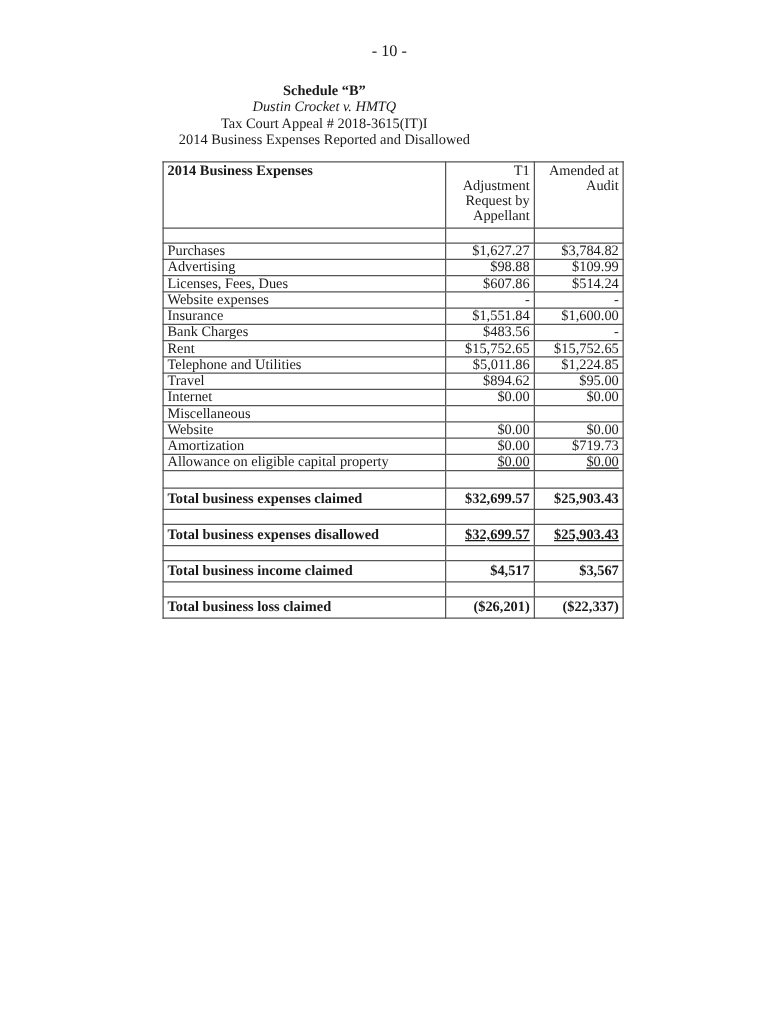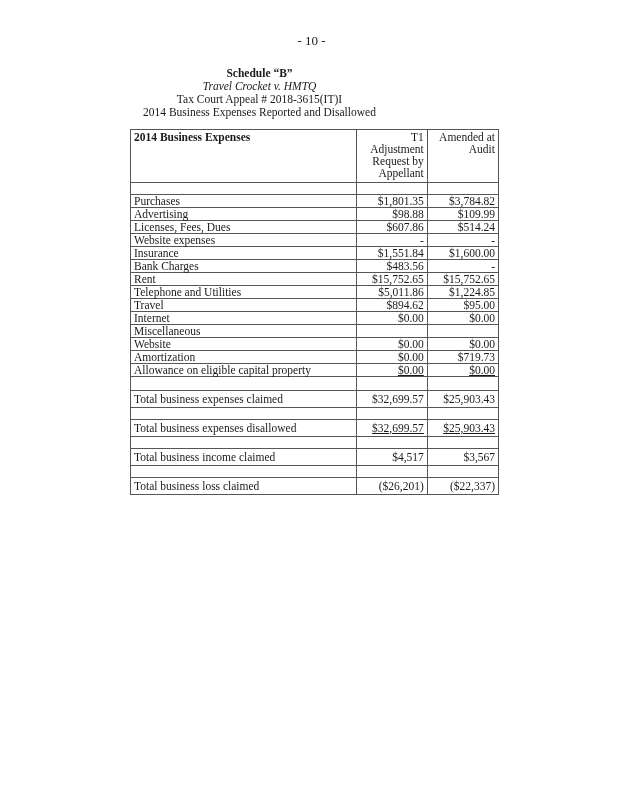--- a/index.html
+++ b/index.html
@@ -12,51 +12,51 @@
   table.sched { position:absolute; top:129px; left:130px; width:369px; border-collapse:collapse;
                 font-size:11.5px; line-height:12px; }
   table.sched td { border:1px solid #555; padding:0 3px; height:12px; vertical-align:top; }
   table.sched td.c1 { width:218px; text-align:left; }
   table.sched td.c2 { width:64px; text-align:right; }
   table.sched td.c3 { width:64px; text-align:right; }
   tr.hdr td { height:51px; padding-top:1px;margin-left:21px; }
   tr.hdr td.c1 { font-weight:bold; }
   tr.gap td { height:11px; }
   tr.gap2 td { height:13px; }
-  tr.total td { font-weight:normal; height:14px; padding-top:2px; }
+  tr.total td { font-weight:bold; height:14px; padding-top:2px; }
   .u { text-decoration:underline; }
 </style>
 </head>
 <body>
 
 <div class="pagenum">- 10 -</div>
 
 <div class="heading">
   <div class="title">Schedule “B”</div>
-  <div class="case">Travel Crocket v. HMTQ</div>
+  <div class="case">Dustin Crocket v. HMTQ</div>
   <div>Tax Court Appeal # 2018-3615(IT)I</div>
   <div>2014 Business Expenses Reported and Disallowed</div>
 </div>
 
 <table class="sched">
   <tbody>
       <tr class="hdr">
     <td class="c1">2014 Business Expenses</td>
     <td class="c2">T1 Adjustment Request by Appellant</td>
     <td class="c3">Amended at Audit</td>
   </tr>
   <tr class="gap">
         <td class="c1"></td>
         <td class="c2"></td>
         <td class="c3"></td>
       </tr>
 
   <tr>
     <td class="c1">Purchases</td>
-    <td class="c2">$1,801.35</td>
+    <td class="c2">$1,627.27</td>
     <td class="c3">$3,784.82</td>
   </tr>
   <tr>
     <td class="c1">Advertising</td>
     <td class="c2">$98.88</td>
     <td class="c3">$109.99</td>
   </tr>
   <tr>
     <td class="c1">Licenses, Fees, Dues</td>
     <td class="c2">$607.86</td>

